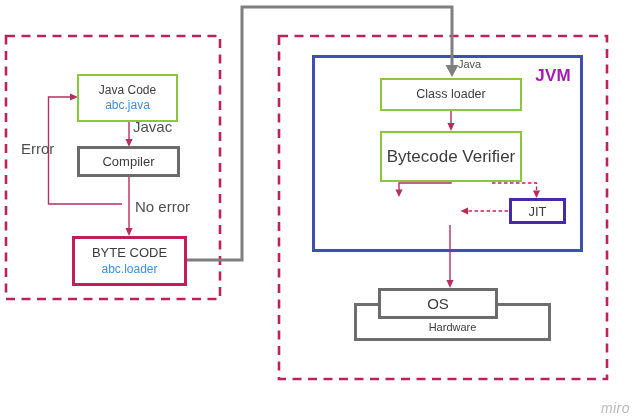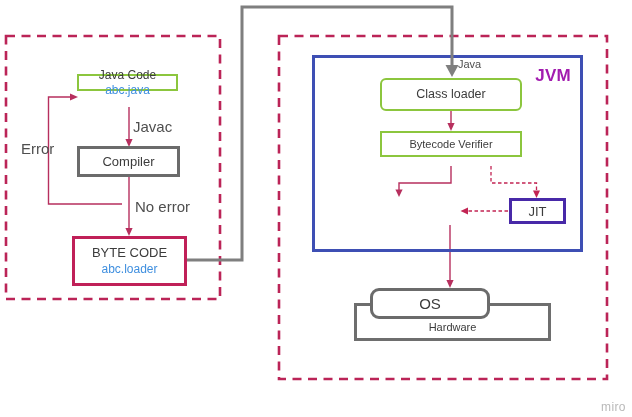--- a/index.html
+++ b/index.html
@@ -21,32 +21,32 @@
   .purple3{border:3px solid #4829a8;}
   .jvm{
     position:absolute;box-sizing:border-box;border:3px solid #3e4fb4;background:transparent;z-index:1;
     left:312px;top:55px;width:271px;height:197px;
   }
   .jvm .jvm-title{
     position:absolute;right:9px;top:8px;font-size:17px;font-weight:700;color:#a21caf;letter-spacing:.3px;
   }
   .small-label{position:absolute;font-size:15px;color:#4f4f4f;z-index:3;white-space:nowrap;}
   .big-title{position:absolute;font-size:17px;font-weight:700;color:#262626;text-align:center;z-index:3;}
-  .watermark{position:absolute;font-size:12px;color:#b9b9b9;z-index:3;letter-spacing:.4px;}
+  .watermark{position:absolute;font-size:14px;color:#b9b9b9;z-index:3;letter-spacing:.4px;font-style:italic;}
 
   
-  #java-code{left:77px;top:74px;width:101px;height:17px;}
+  #java-code{left:77px;top:74px;width:101px;height:48px;}
   #compiler{left:77px;top:146px;width:103px;height:31px;font-size:13px;text-align:right;}
   #byte-code{left:72px;top:236px;width:115px;height:50px;line-height:17px;font-size:13px;}
   #byte-code .sub{font-size:12px;}
-  #class-loader{left:380px;top:78px;width:142px;height:33px;font-size:12.5px;border-radius:6px;}
-  #bytecode-verifier{left:380px;top:131px;width:142px;height:26px;font-size:11px;}
+  #class-loader{left:380px;top:78px;width:142px;height:33px;font-size:12.5px;}
+  #bytecode-verifier{left:380px;top:131px;width:142px;height:51px;font-size:17px;}
   #interpreter{left:340px;top:197px;width:120px;height:28px;font-size:12.5px;}
   #jit{left:509px;top:198px;width:57px;height:26px;font-size:13px;}
-  #os{left:370px;top:288px;width:120px;height:31px;font-size:15px;z-index:4;border-radius:9px;}
+  #os{left:378px;top:288px;width:120px;height:31px;font-size:15px;z-index:4;}
   #hardware{left:354px;top:303px;width:197px;height:38px;justify-content:flex-end;padding-bottom:3px;font-size:11px;z-index:3;border:3px solid #6e6e6e;}
 </style>
 </head>
 <body>
 
 <div id="canvas">
 
   <svg class="layer" width="632" height="417" viewBox="0 0 632 417">
 
     <rect x="6" y="36" width="214" height="263" fill="none" stroke="#bb2457" stroke-width="2.6" stroke-dasharray="9 6.5"></rect>

